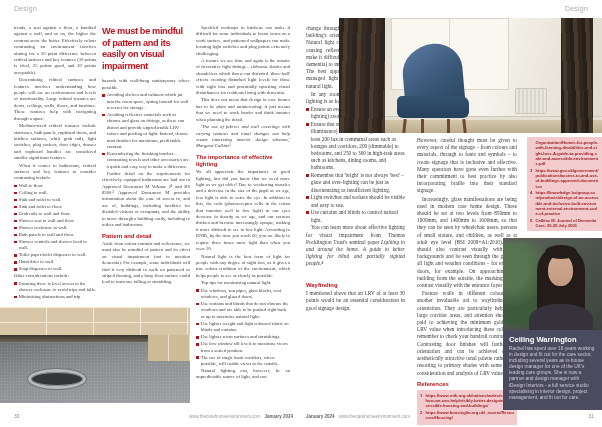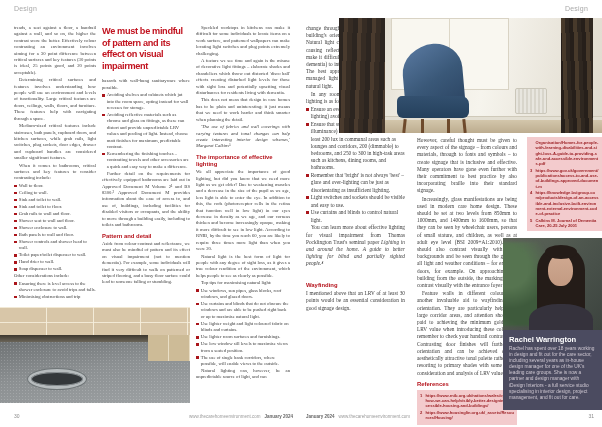--- a/index.html
+++ b/index.html
@@ -155,21 +155,21 @@
         <span class="sq"></span>
         <span>Ensuring there is level access to the shower enclosure to avoid trips and falls.</span>
       </div>
     <div class="bullet">
         <span class="sq"></span>
         <span>Minimising obstructions and trip</span>
       </div>
   </div>
 
   <div class="body-col" id="col2" style="left:102px;width:88px;">
-    <div class="pullquote">We must be mindful of pattern and its effect on visual impairment</div>
+    <div class="pullquote">We must be mindful of pattern and its easily on visual impairment</div>
     <div class="p">hazards with wall-hung sanitaryware where possible.</div>
     <div class="bullet">
         <span class="sq"></span>
         <span>Avoiding shelves and cabinets which jut into the room space, opting instead for wall recesses for storage.</span>
       </div>
     <div class="bullet">
         <span class="sq"></span>
         <span>Avoiding reflective materials such as chrome and glass on fittings, as these can distort and provide unpredictable LRV values and pooling of light. Instead, choose matt finishes for maximum, predictable contrast.</span>
       </div>
     <div class="bullet">
@@ -311,21 +311,21 @@
   </div>
 
   <div class="profile-box">
     <div class="pf-photo">
       <div class="pf-plant"></div>
       <div class="pf-hair"></div>
       <div class="pf-face"></div>
       <div class="pf-fringe"></div>
       <div class="pf-body"></div>
     </div>
-    <div class="pf-name">Rachel Warrington</div>
+    <div class="pf-name">Ceiling Warrington</div>
     <div class="pf-bio">Rachel has spent over 18 years working in design and fit out for the care sector, including several years as in-house design manager for one of the UK's leading care groups. She is now a partner and design manager with iDesign Interiors - a full service studio specialising in interior design, project management, and fit out for care.</div>
   </div>
 
   <div class="pgnum" style="left:14px;">30</div>
   <div class="finfo finfo-l">
     <span>www.thecarehomeenvironment.com</span><span class="fdate">January 2024</span>
   </div>
   <div class="finfo finfo-r">
     <span class="fdate">January 2024</span><span>www.thecarehomeenvironment.com</span>
   </div>

